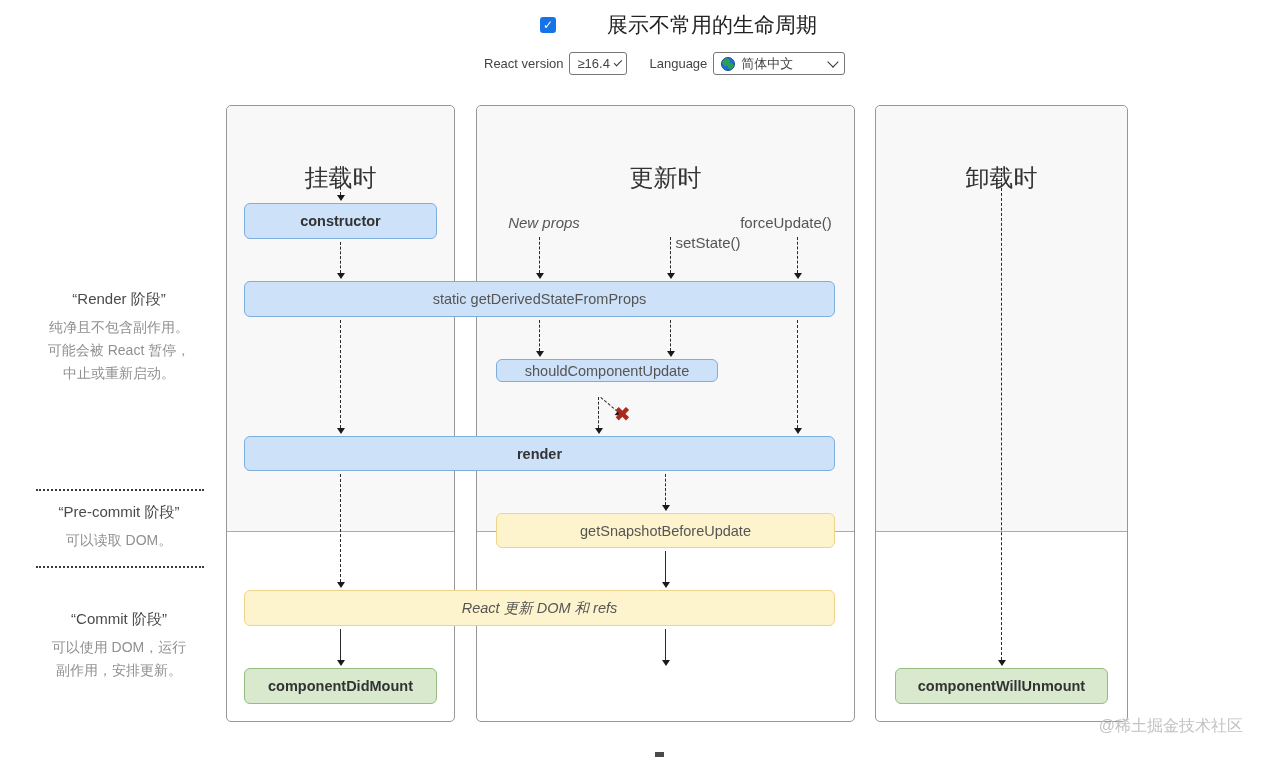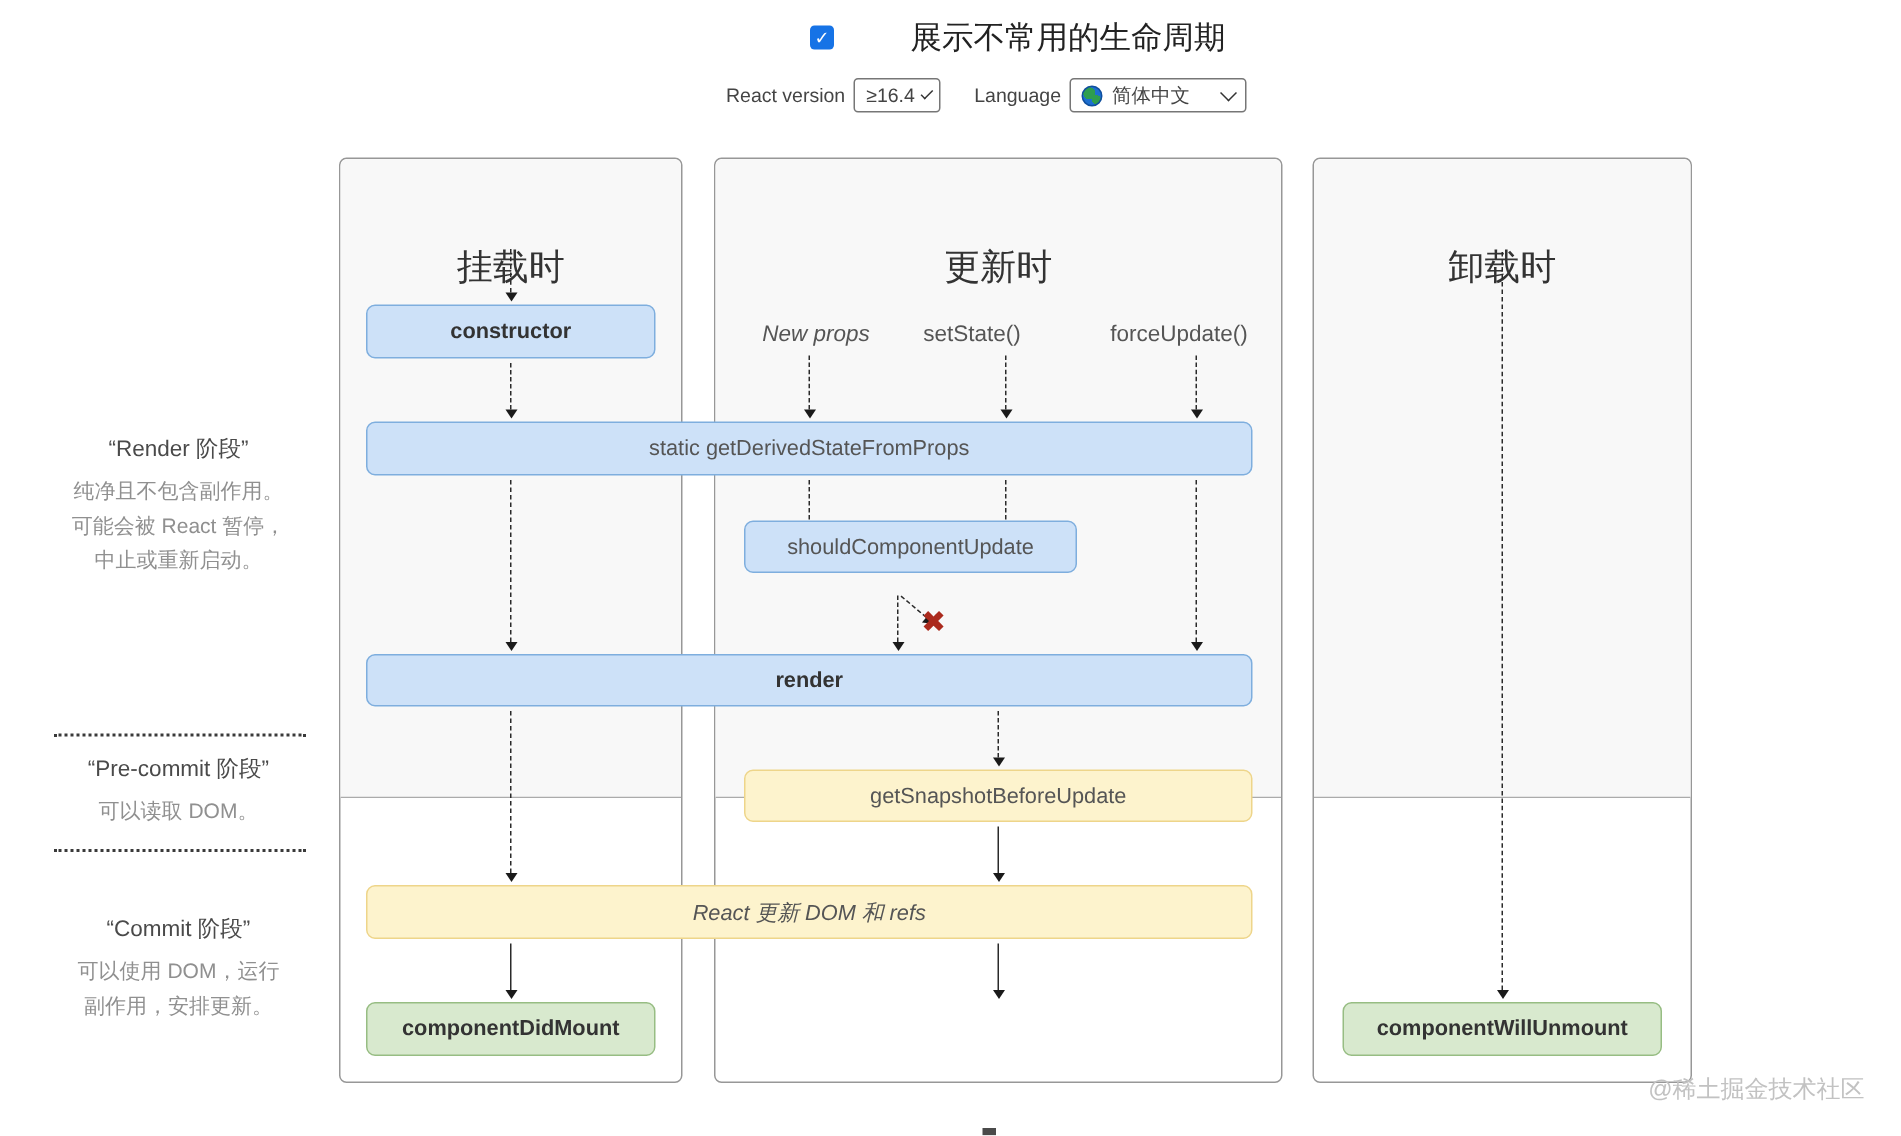--- a/index.html
+++ b/index.html
@@ -12,21 +12,21 @@
   .checkbox{width:16px;height:16px;background:#1673e6;border-radius:3px;display:flex;
     align-items:center;justify-content:center;color:#fff;font-size:12px;font-weight:bold;cursor:pointer;}
   .title-label{font-size:21px;color:#222;cursor:pointer;margin-left:44px;}
   .controls-row{position:absolute;left:484px;top:52px;display:flex;align-items:center;font-size:13px;color:#444;}
   .ctrl-label{margin-right:6px;}
   .select{height:23px;border:1px solid #767676;border-radius:3px;background:#fff;
     display:flex;align-items:center;padding:0 7px;gap:6px;cursor:pointer;box-sizing:border-box;}
   .select .chev{width:7px;height:7px;border-right:1.8px solid #333;border-bottom:1.8px solid #333;
     transform:rotate(45deg);margin-top:-4px;margin-left:auto;}
   .sel-version{width:58px;margin-right:22px;}
-  .sel-lang{width:118px;}
+  .sel-lang{width:132px;}
   .globe{width:14px;height:14px;border-radius:50%;flex:0 0 14px;
     background:radial-gradient(circle at 35% 35%, #2e9e4f 0 4px, transparent 4px),
                radial-gradient(circle at 75% 70%, #2e9e4f 0 3px, transparent 3px),#1d6fd0;
     border:1px solid #0f4f9e;box-sizing:border-box;}
   
   .panel{position:absolute;top:105px;height:617px;border:1px solid #979797;border-radius:5px;
     background:#fff;box-sizing:border-box;}
   .panel .render-zone{position:absolute;left:0;right:0;top:0;height:425px;background:#f8f8f8;
     border-bottom:1px solid #ababab;border-radius:5px 5px 0 0;}
   .panel-title{position:absolute;top:118px;font-size:24px;color:#333;text-align:center;margin-top:44px;}
@@ -113,21 +113,21 @@
 
   <div class="dotsep" style="top:566px;"></div>
 
   <div class="phase" style="top:610px;">
     <div class="p-title">“Commit 阶段”</div>
     <div class="p-line">可以使用 DOM，运行</div>
     <div class="p-line">副作用，安排更新。</div>
   </div>
 
   <div class="trigger italic" style="left:544px;">New props</div>
-  <div class="trigger" style="left:648px;">setState()</div>
+  <div class="trigger" style="left:708px;margin-top:20px;">setState()</div>
   <div class="trigger" style="left:786px;">forceUpdate()</div>
 
   <div class="ar" style="left:340px;top:166px;height:29px;"></div>
   <div class="ar" style="left:340px;top:242px;height:31px;"></div>
   <div class="ar" style="left:340px;top:320px;height:108px;"></div>
   <div class="ar" style="left:340px;top:474px;height:108px;"></div>
   <div class="ar solid" style="left:340px;top:629px;height:31px;"></div>
 
   <div class="ar" style="left:539px;top:237px;height:36px;"></div>
   <div class="ar" style="left:670px;top:237px;height:36px;"></div>
@@ -142,21 +142,21 @@
   <div class="stop-x">✖</div>
 
   <div class="ar" style="left:665px;top:474px;height:31px;"></div>
   <div class="ar solid" style="left:665px;top:551px;height:31px;"></div>
   <div class="ar solid" style="left:665px;top:629px;height:31px;"></div>
 
   <div class="ar" style="left:1001px;top:168px;height:492px;"></div>
 
   <div class="lbox blue bold" style="left:244px;top:203px;width:193px;height:36px;">constructor</div>
   <div class="lbox blue" style="left:244px;top:281px;width:591px;height:36px;">static getDerivedStateFromProps</div>
-  <div class="lbox blue" style="left:496px;top:347px;width:222px;height:35px;">shouldComponentUpdate</div>
+  <div class="lbox blue" style="left:496px;top:359px;width:222px;height:23px;">shouldComponentUpdate</div>
   <div class="lbox blue bold" style="left:244px;top:436px;width:591px;height:35px;">render</div>
   <div class="lbox yellow" style="left:496px;top:513px;width:339px;height:35px;">getSnapshotBeforeUpdate</div>
   <div class="lbox yellow italic" style="left:244px;top:590px;width:591px;height:36px;">React 更新 DOM 和 refs</div>
   <div class="lbox green bold" style="left:244px;top:668px;width:193px;height:36px;">componentDidMount</div>
   <div class="lbox green bold" style="left:895px;top:668px;width:213px;height:36px;">componentWillUnmount</div>
 
   <div class="watermark">@稀土掘金技术社区</div>
   <div class="cutoff"></div>
 
 </div>

